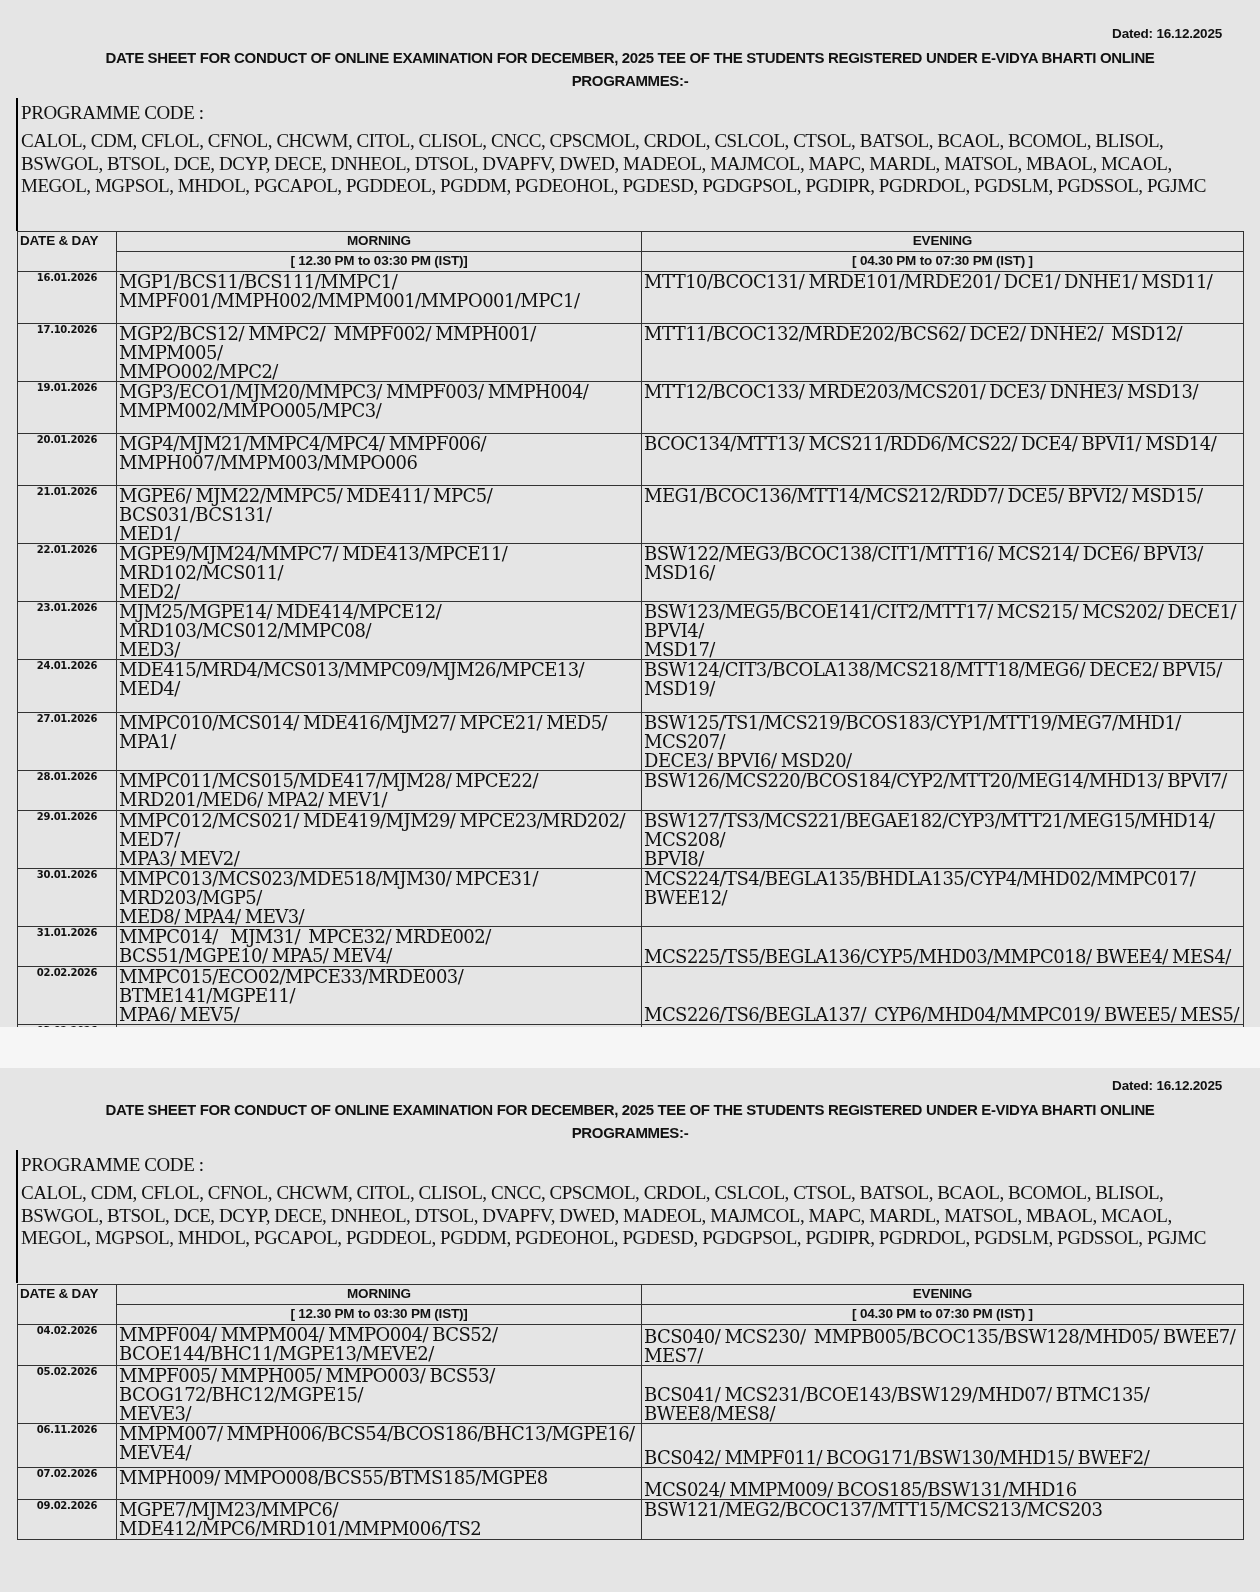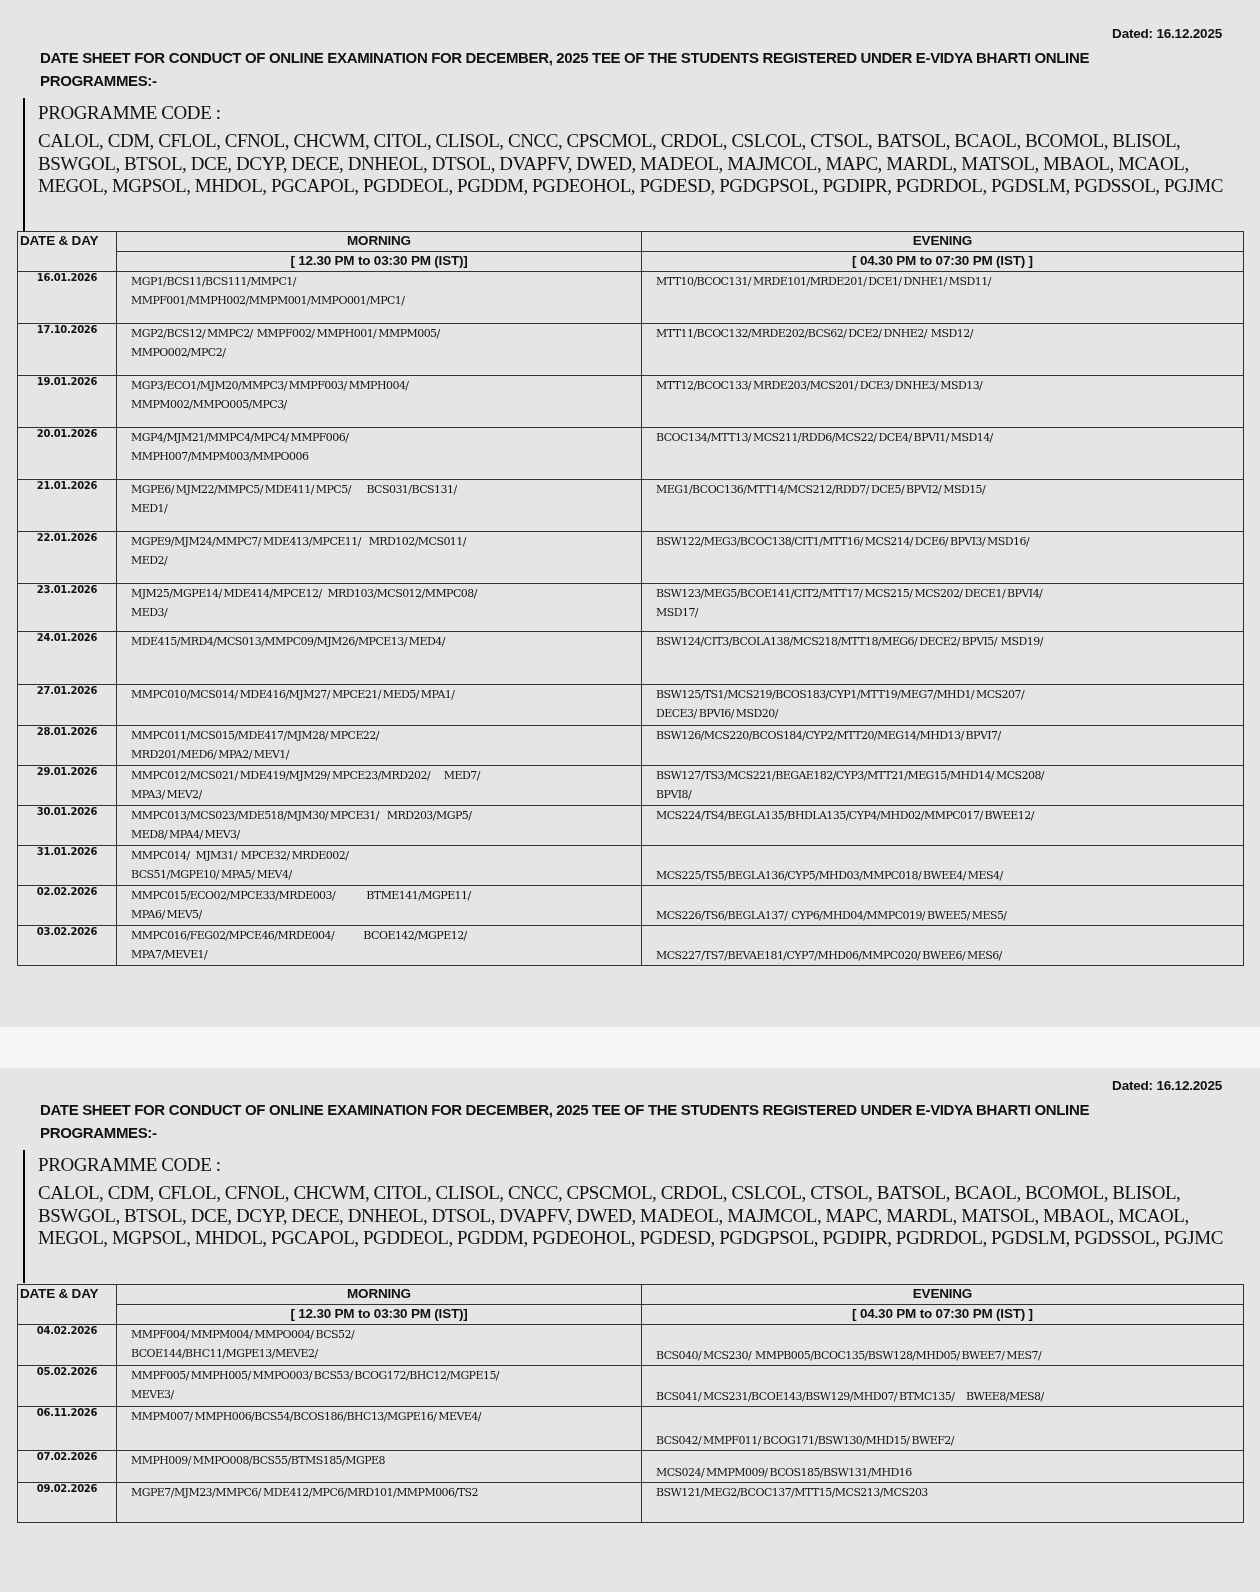--- a/index.html
+++ b/index.html
@@ -11,27 +11,28 @@
     .page-2 { top: 1068px; height: 524px; }
     .gap-band { position: absolute; left: 0; top: 1027px; width: 1260px; height: 41px; background: #f6f6f6; }
 
     .dated {
       position: absolute; right: 38px; top: 26px;
       font-family: "Liberation Sans", sans-serif; font-weight: bold; font-size: 13.5px;
       letter-spacing: -0.2px;
     }
     .title {
       position: absolute; left: 40px; width: 1180px; top: 46px;
+      text-align: center;
       font-family: "Liberation Sans", sans-serif; font-weight: bold; font-size: 15px;
       line-height: 23px; letter-spacing: -0.35px;
     }
     .prog-block {
-      position: absolute; left: 23px; top: 98px; width: 1226px; height: 133px;
+      position: absolute; left: 16px; top: 98px; width: 1226px; height: 133px;
       border-left: 2.5px solid #000;
-      padding-left: 13px;
+      padding-left: 3px;
       font-family: "Liberation Serif", serif; font-size: 19px;
     }
     .prog-label { margin-top: 4px; line-height: 22px; letter-spacing: -0.4px; }
     .prog-codes { margin-top: 6px; line-height: 22.5px; letter-spacing: -0.45px; width: 1210px; }
 
     table.sched {
       position: absolute; left: 17px; width: 1226px;
       border-collapse: collapse; table-layout: fixed;
     }
     table.sched td, table.sched th {
@@ -48,22 +49,22 @@
     .th-date { text-align: left; padding-left: 2px; }
     .th-sub {
       font-family: "Liberation Sans", sans-serif; font-weight: bold; font-size: 13.5px;
       text-align: center; height: 20px; line-height: 18px; letter-spacing: -0.2px;
     }
     td.date-cell {
       font-family: "DejaVu Sans", sans-serif; font-weight: bold; font-size: 10px;
       text-align: center; vertical-align: middle; letter-spacing: -0.3px;
     }
     td.code-cell {
-      font-family: "DejaVu Serif", serif; font-size: 11px; line-height: 19px;
-      padding-left: 14px; letter-spacing: -0.55px; word-spacing: -1px;
+      font-family: "DejaVu Serif", serif; font-size: 18px; line-height: 19px;
+      padding-left: 2px; letter-spacing: -0.55px; word-spacing: -1px;
       white-space: pre-wrap;
     }
     td.code-cell.bottom { vertical-align: bottom; }
   </style>
 </head>
 <body>
 
 <div class="page page-1">
   <div class="dated">Dated: 16.12.2025</div>
   <div class="title">

